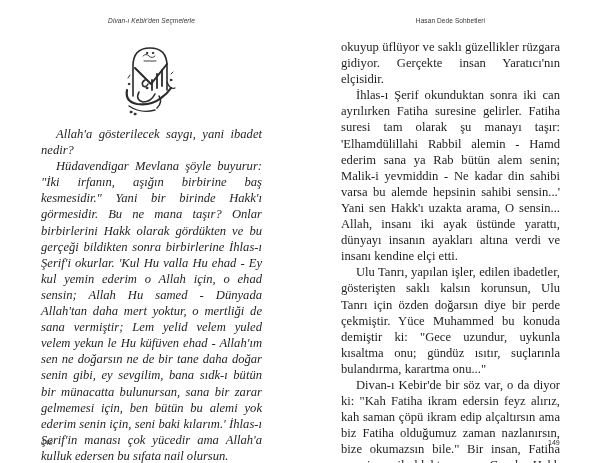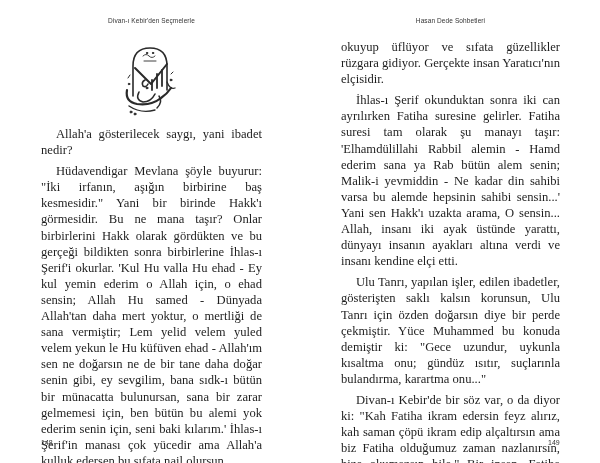--- a/index.html
+++ b/index.html
@@ -1,19 +1,19 @@
 <!DOCTYPE html>
 <html><head>
 <meta charset="utf-8">
 <style>
   html, body { margin: 0; padding: 0; background: #ffffff; }
   body { width: 600px; height: 463px; position: relative; overflow: hidden; }
   .spread { position: relative; width: 600px; height: 463px; background: #ffffff; }
   .page { position: absolute; top: 0; height: 463px; }
-  .page.left { left: 0; width: 300px; }
+  .page.left { left: 0; width: 300px; font-style: italic; }
   .page.right { left: 300px; width: 300px; }
   .running-head {
     position: absolute; top: 17px; left: 0; width: 100%;
     text-align: center;
     font-family: "Liberation Sans", "DejaVu Sans", sans-serif;
     font-size: 6.5px; color: #333333; letter-spacing: 0.1px;
   }
   .page.left .running-head { left: 41px; width: 221px; }
   .page.right .running-head { left: 41px; width: 219px; }
   .emblem {
@@ -21,21 +21,21 @@
   }
   .body-text {
     position: absolute;
     font-family: "Liberation Serif", "DejaVu Serif", serif;
     font-size: 12.6px; line-height: 16.1px; color: #1e1e1e;
     text-align: justify; hyphens: none;
   }
   .page.left .body-text { left: 41px; width: 221px; top: 126px; }
   .page.right .body-text { left: 41px; width: 219px; top: 39px; }
   .body-text p { margin: 0; text-indent: 15px; }
-  .body-text p + p { margin-top: 5px; }
+  .body-text p + p { }
   .body-text p.cont { text-indent: 0; }
   .folio {
     position: absolute; top: 439px;
     font-family: "Liberation Sans", "DejaVu Sans", sans-serif;
     font-size: 7px; color: #333333;
   }
   .page.left .folio { left: 41px; }
   .page.right .folio { left: 548px; left: 248px; }
 </style>
 </head>
@@ -85,21 +85,21 @@
 
     </div>
 
     <div class="folio">148</div>
   </div>
 
   <div class="page right">
     <div class="running-head">Hasan Dede Sohbetleri</div>
 
     <div class="body-text">
-      <p class="cont">okuyup üflüyor ve sıfata güzellikler rüzgara gidiyor. Gerçekte insan Yaratıcı'nın elçisidir.</p>
+      <p class="cont">okuyup üflüyor ve saklı güzellikler rüzgara gidiyor. Gerçekte insan Yaratıcı'nın elçisidir.</p>
       <p>İhlas-ı Şerif okunduktan sonra iki can ayrılırken Fatiha suresine gelirler. Fatiha suresi tam olarak şu manayı taşır: 'Elhamdülillahi Rabbil alemin - Hamd ederim sana ya Rab bütün alem senin; Malik-i yevmiddin - Ne kadar din sahibi varsa bu alemde hepsinin sahibi sensin...' Yani sen Hakk'ı uzakta arama, O sensin... Allah, insanı iki ayak üstünde yarattı, dünyayı insanın ayakları altına verdi ve insanı kendine elçi etti.</p>
       <p>Ulu Tanrı, yapılan işler, edilen ibadetler, gösterişten saklı kalsın korunsun, Ulu Tanrı için özden doğarsın diye bir perde çekmiştir. Yüce Muhammed bu konuda demiştir ki: "Gece uzundur, uykunla kısaltma onu; gündüz ısıtır, suçlarınla bulandırma, karartma onu..."</p>
       <p>Divan-ı Kebir'de bir söz var, o da diyor ki: "Kah Fatiha ikram edersin feyz alırız, kah saman çöpü ikram edip alçaltırsın ama biz Fatiha olduğumuz zaman nazlanırsın, bize okumazsın bile." Bir insan, Fatiha suresine nail olduktan sonra, Cenab-ı Hakk ondan işler, ondan ışığını gösterir, onu alemin Fatih'i yapar. O, artık Fatiha okunacak kişi olarak varlığını sürdürmez, çünkü Hakk ona kendi büyüklüğünü vermiştir. Bundan sonra bu kişi eğer Yüce Muhammed gibi alçak gönüllü yaşarsa, o hal onda daim kalır.</p>
     </div>
 
     <div class="folio">149</div>
   </div>
 
 </div>
 

